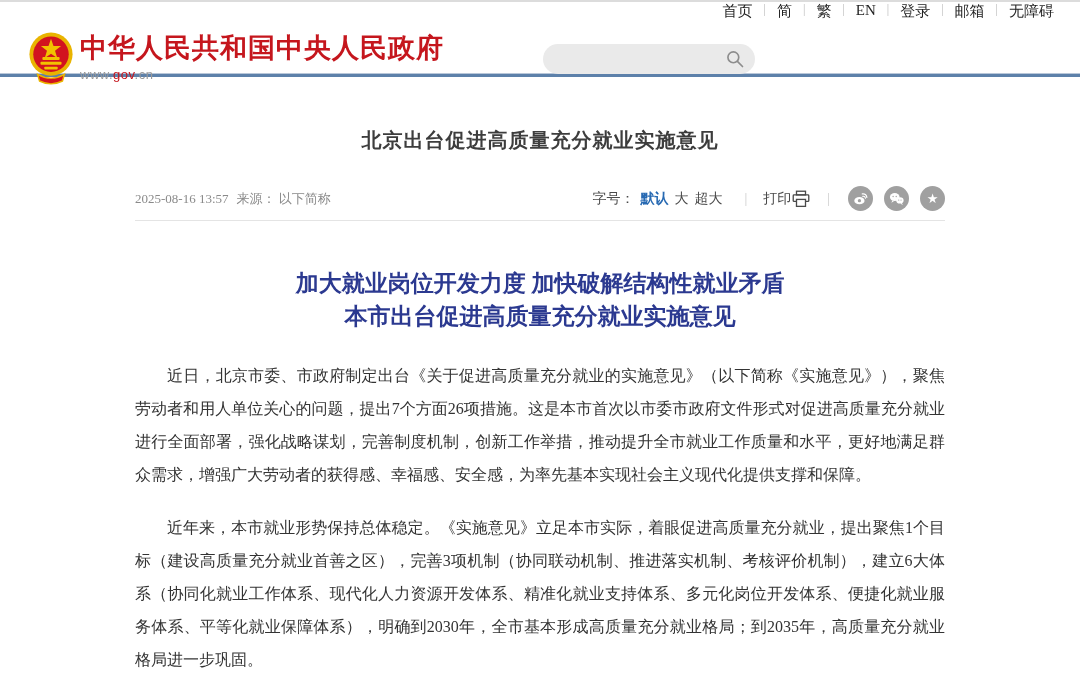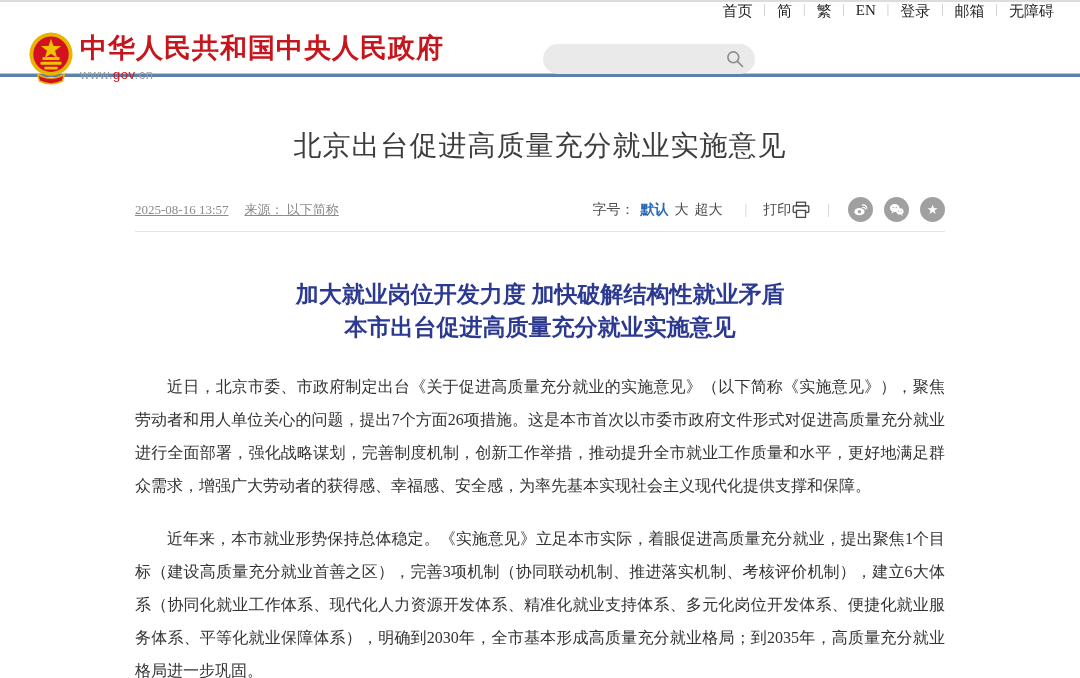--- a/index.html
+++ b/index.html
@@ -19,24 +19,24 @@
   .search-icon { position:absolute; right:10px; top:5px; width:20px; height:20px; cursor:pointer; }
 
   .top-nav { position:absolute; right:26px; top:0; height:99px; display:flex; align-items:flex-start; font-size:15px; color:#1f1f1f; }
   .top-nav a { text-decoration:none; color:#1f1f1f; cursor:pointer; white-space:nowrap; }
   .nav-sep { color:#bbb; font-size:12px; margin:0 11px; }
 
   .blue-bar { height:4px; background:#5d81aa; border-top:1px solid #b9c7d9; }
 
   
   .content { width:810px; margin:0 auto; }
-  .article-title { margin-top:50px; text-align:center; font-family:"Liberation Sans", sans-serif; font-size:28px; font-weight:400; color:#3d3d3d; letter-spacing:1px; }
+  .article-title { margin-top:50px; text-align:center; font-family:"Liberation Sans", sans-serif; font-size:20px; font-weight:700; color:#3d3d3d; letter-spacing:1px; }
 
   .meta-row { margin-top:32px; display:flex; align-items:center; justify-content:space-between; font-size:13px; color:#8a8a8a; padding-bottom:9px; border-bottom:1px solid #e4e4e4; }
-  .meta-left { display:flex; align-items:center; gap:16px;text-decoration:underline; }
+  .meta-left { display:flex; align-items:center; gap:8px; }
   .meta-right { display:flex; align-items:center; font-size:14px; color:#4a4a4a; }
   .fs-default { color:#2769b2; font-weight:bold; margin:0 6px 0 6px; cursor:pointer; }
   .fs-opt { margin-right:6px; cursor:pointer; }
   .meta-sep { color:#ccc; margin:0 16px; }
   .print-group { display:flex; align-items:center; cursor:pointer; }
   .print-icon { width:20px; height:18px; }
   .share-group { display:flex; align-items:center; gap:11px; margin-left:2px; }
   .share-circle { width:25px; height:25px; border-radius:50%; background:#a0a0a0; display:flex; align-items:center; justify-content:center; cursor:pointer; }
   .share-circle svg { width:17px; height:17px; }
   .qzone-star { color:#fff; font-size:13px; line-height:1; }

